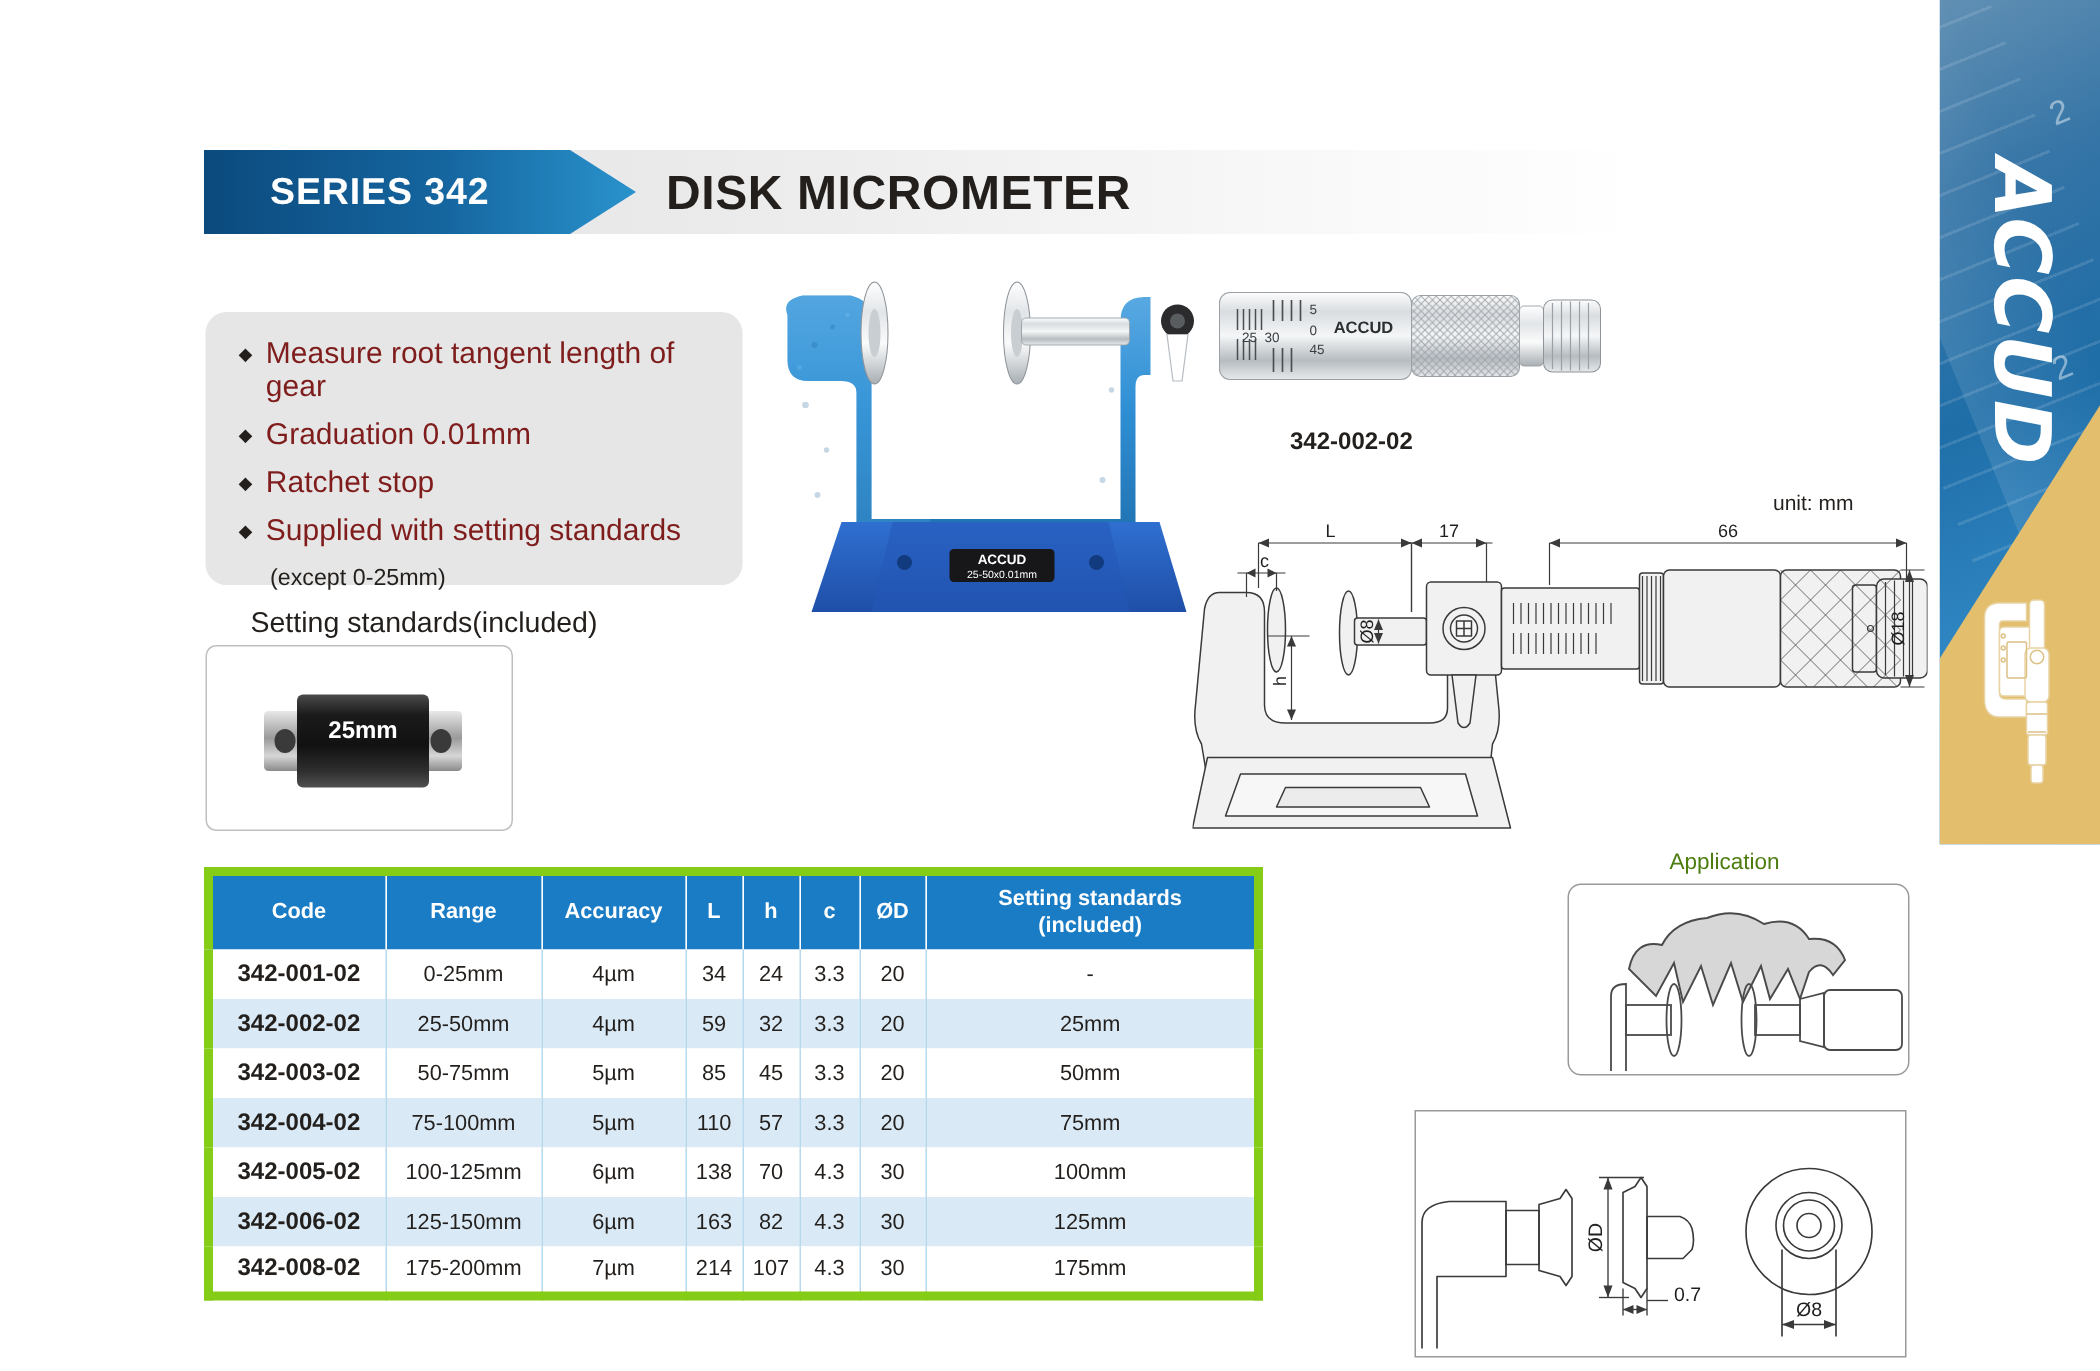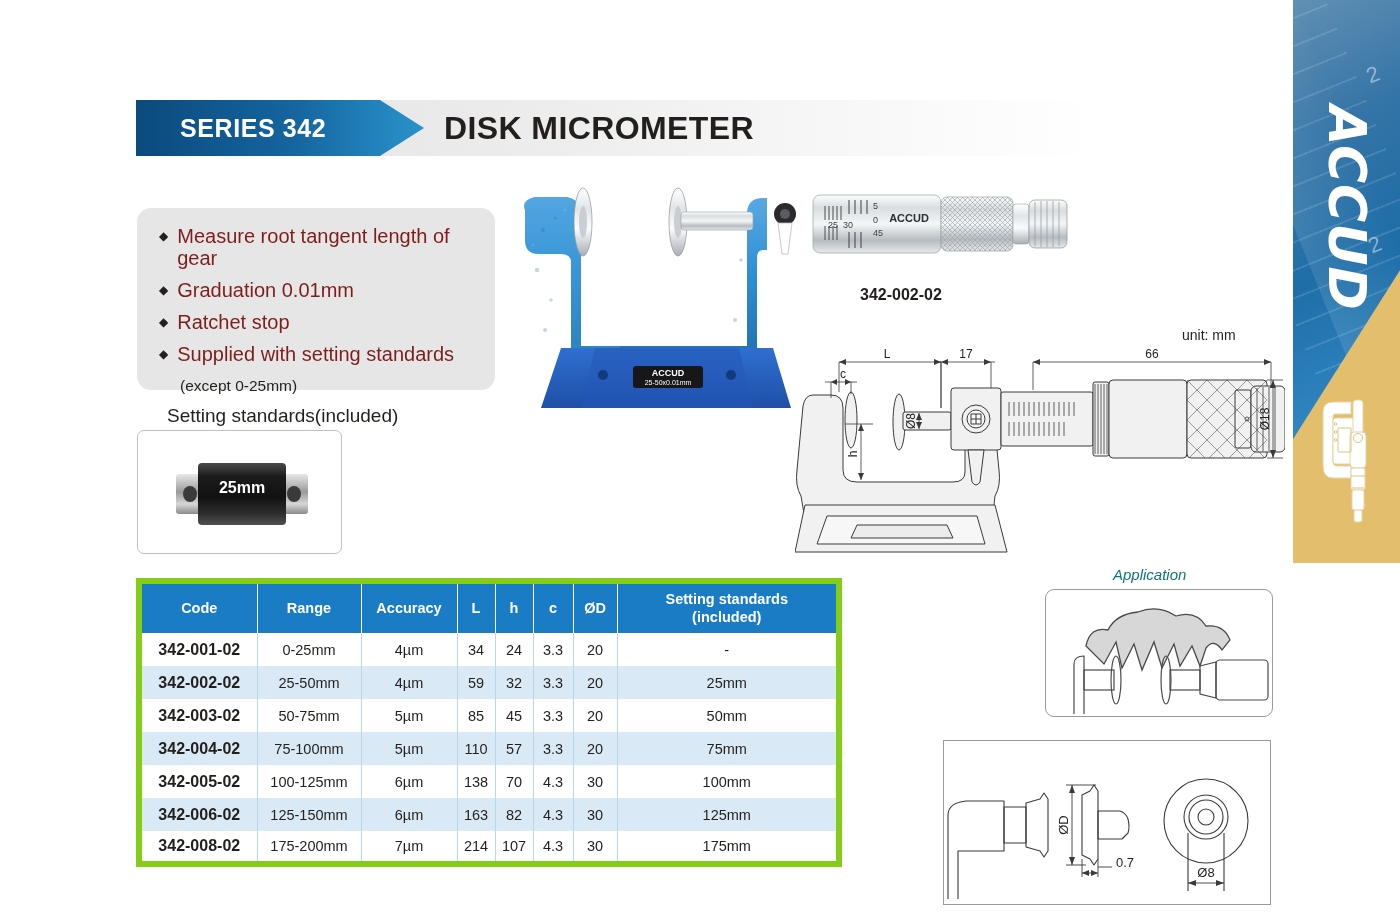--- a/index.html
+++ b/index.html
@@ -119,21 +119,21 @@
   .model-no {
     position:absolute; left:860px; top:286px;
     font-size:16px; font-weight:bold; color:#231f1c;
   }
 
   
   .tech { position:absolute; left:795px; top:320px; width:490px; height:255px; }
   .unit-mm { position:absolute; left:1182px; top:327px; font-size:14px; color:#231f1c; }
 
   
-  .app-label { position:absolute; left:1113px; top:566px; font-size:15px; color:#0f766e;font-style:italic; }
+  .app-label { position:absolute; left:1113px; top:566px; font-size:15px; color:#4d7c0f; }
   .app-box {
     position:absolute; left:1045px; top:589px; width:228px; height:128px;
     border:1px solid #9a9a9a; border-radius:9px; background:#fff; overflow:hidden;
   }
 
   
   .det-box {
     position:absolute; left:943px; top:740px; width:328px; height:165px;
     border:1px solid #9a9a9a; background:#fff; overflow:hidden;
   }

